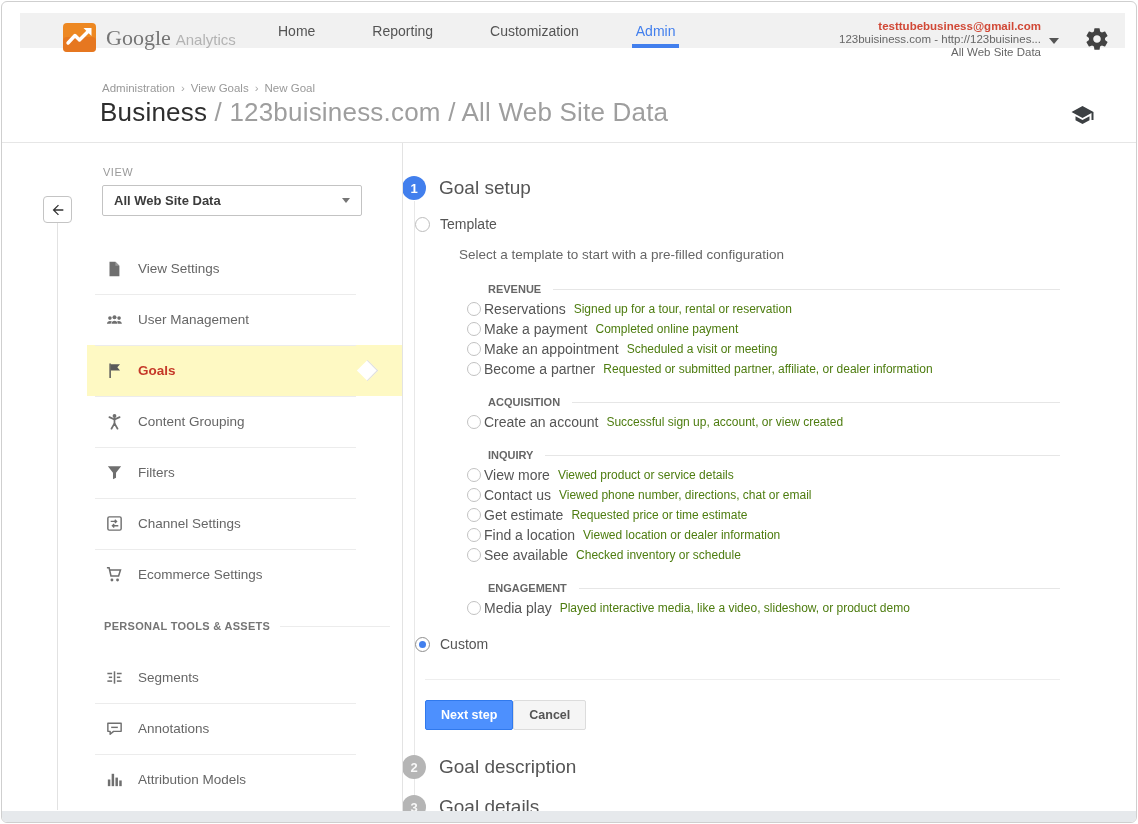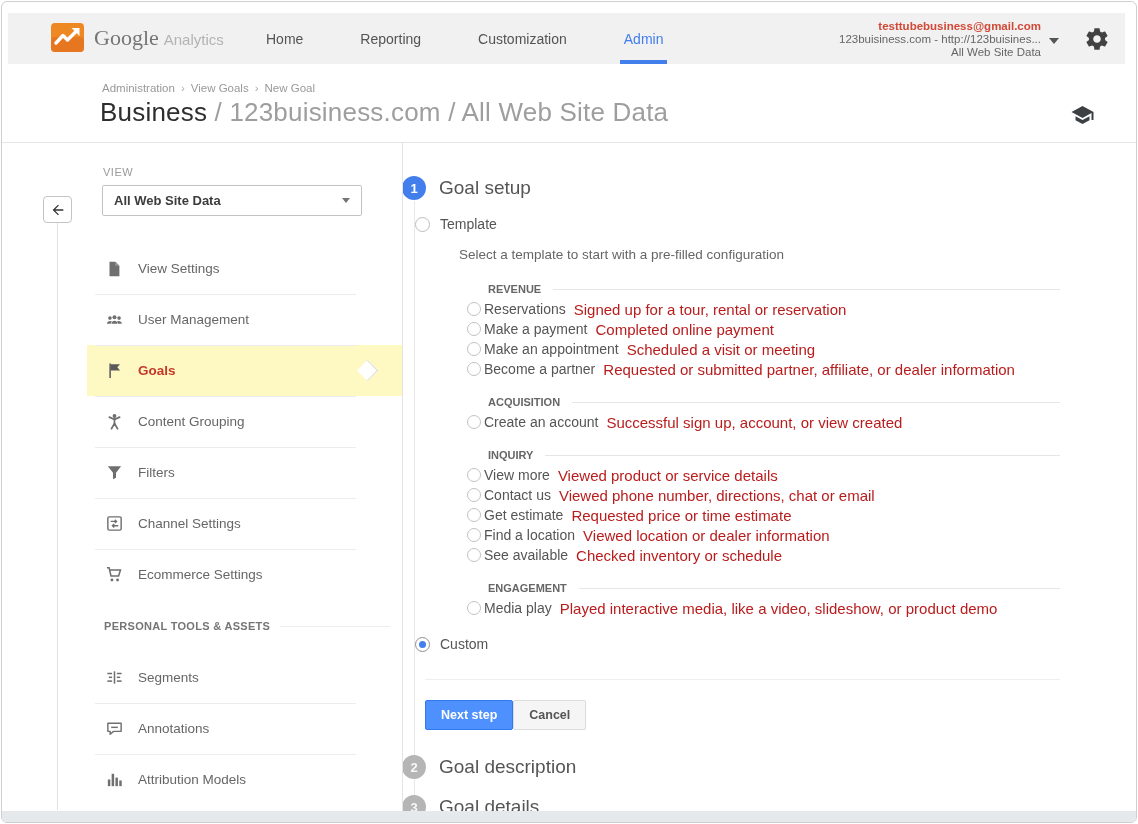--- a/index.html
+++ b/index.html
@@ -3,21 +3,21 @@
 <meta charset="utf-8">
 <style>
   * { margin:0; padding:0; box-sizing:border-box; }
   html,body { background:#fff; }
   body { width:1138px; height:824px; font-family:"Liberation Sans", sans-serif; -webkit-font-smoothing:antialiased; }
   .page { position:relative; width:1136px; height:822px; margin:1px; background:#fff;
           border:1px solid #cfcfcf; border-radius:6px; overflow:hidden; }
   .bottom-strip { position:absolute; left:0; right:0; bottom:0; height:11px; background:#e6e9ec; }
 
   
-  .app-header { position:absolute; left:6px; right:11px; top:11px; height:51px; background:#f1f1f1; }
+  .app-header { position:absolute; left:18px; right:11px; top:11px; height:35px; background:#f1f1f1; }
   .logo { position:absolute; left:43px; top:10px; display:flex; align-items:center; }
   .logo-mark { width:33px; height:29px; display:block; }
   .logo-google { font-family:"Liberation Serif", serif; font-size:22px; color:#757575; margin-left:10px; }
   .logo-analytics { font-size:15px; color:#b3b3b3; margin-left:5px; padding-top:3px; }
   .nav { position:absolute; left:258px; top:0; height:100%; display:flex; gap:57px; }
   .nav-item { display:flex; align-items:center; font-size:14px; color:#545454; cursor:pointer; position:relative; }
   .nav-item.active { color:#427fed; }
   .nav-item.active::after { content:""; position:absolute; left:-4px; right:-4px; bottom:0; height:4px; background:#427fed; }
   .account { position:absolute; right:84px; top:7px; text-align:right; font-size:11.5px; line-height:13px; color:#666; cursor:pointer; }
   .account-email { color:#d14836; font-weight:bold; }
@@ -78,21 +78,21 @@
   .radio.selected::after { content:""; position:absolute; left:3px; top:3px; width:7px; height:7px; border-radius:50%; background:#427fed; }
   .radio-row-lg { display:flex; align-items:center; gap:10px; margin-left:12px; height:22px; font-size:14px; color:#555; cursor:pointer; }
   .hint { margin:12px 0 17px 56px; font-size:13.5px; color:#666; }
   .groups { margin-left:64px; margin-right:64px; }
   .tpl-group { margin-bottom:13px; }
   .group-header { display:flex; align-items:center; height:20px; margin-left:21px; font-size:11px; font-weight:bold; color:#666; }
   .group-header .rule { flex:1; height:1px; background:#e6e6e6; margin-left:12px; }
   .opt-row { display:flex; align-items:center; gap:3px; height:20px; cursor:pointer; }
   .opt-radio { width:14px; height:14px; border:1px solid #c2c2c2; border-radius:50%; background:#fff; flex:none; }
   .opt-label { font-size:14px; color:#555; }
-  .opt-desc { font-size:15px; color:#b91c1c; margin-left:5px; }
+  .opt-desc { font-size:12px; color:#4d7c0f; margin-left:5px; }
   .custom-row { margin-top:15px; }
   .actions-divider { margin:24px 64px 0 22px; border-top:1px solid #eee; }
   .actions { margin:20px 0 0 22px; display:flex; }
   .btn { font-family:inherit; font-size:12.5px; font-weight:bold; padding:7px 15px; border-radius:2px; cursor:pointer; }
   .btn-primary { background:#4d90fe; border:1px solid #3079ed; color:#fff; }
   .btn-default { background:#f5f5f5; border:1px solid #dcdcdc; color:#555; }
   .step-row.s2 { margin-top:25px; }
   .step-row.s3 { margin-top:16px; }
 </style>
 </head>

